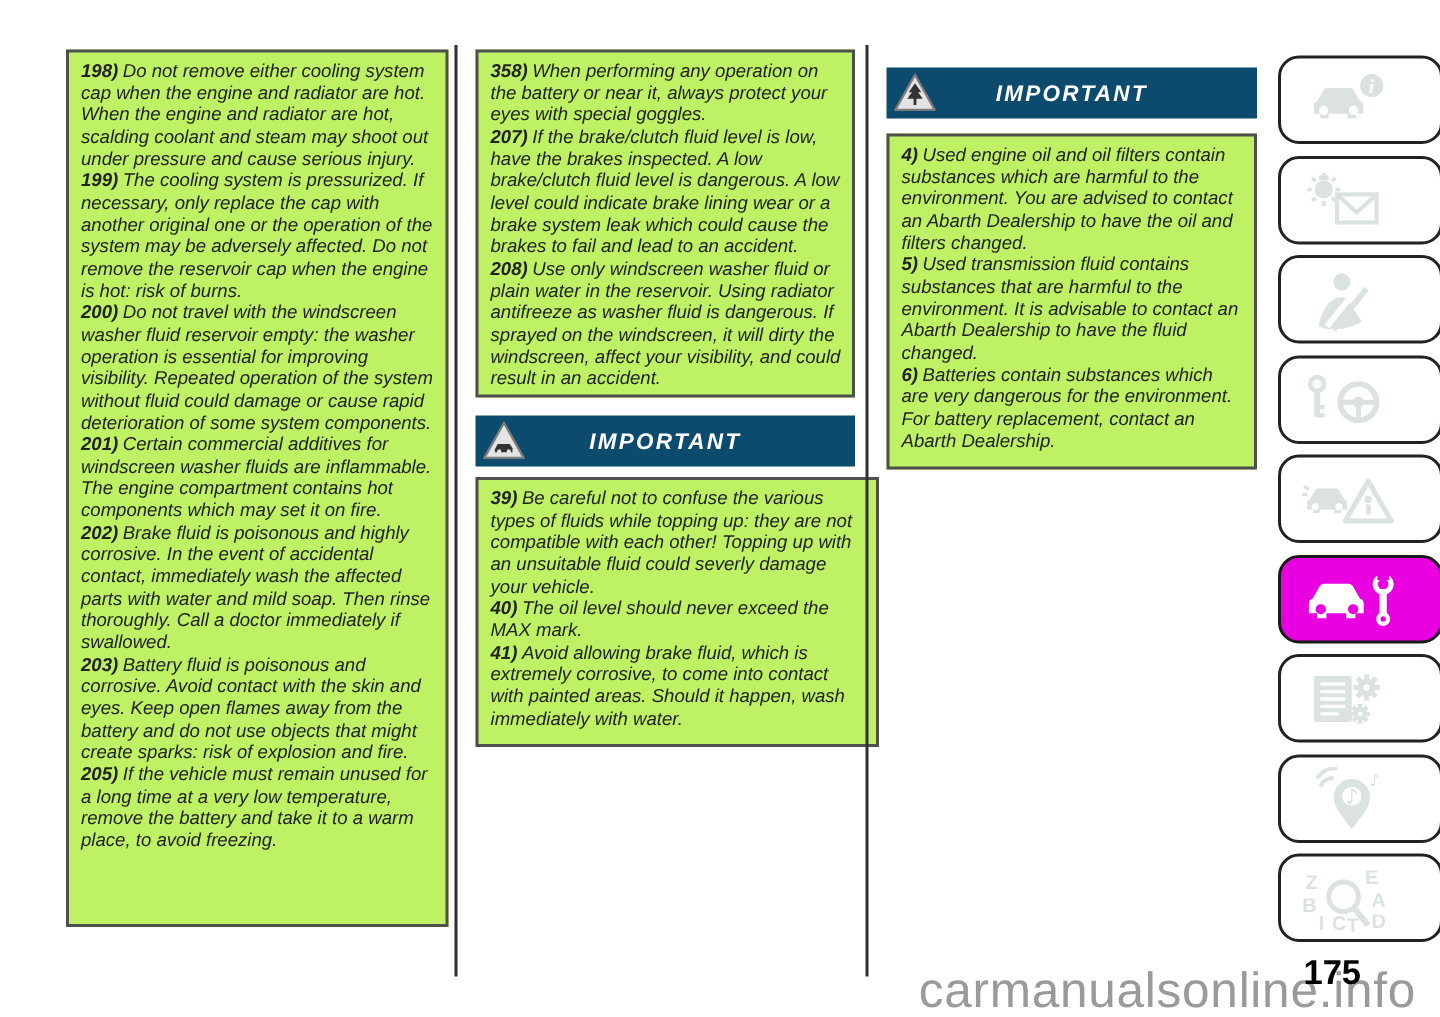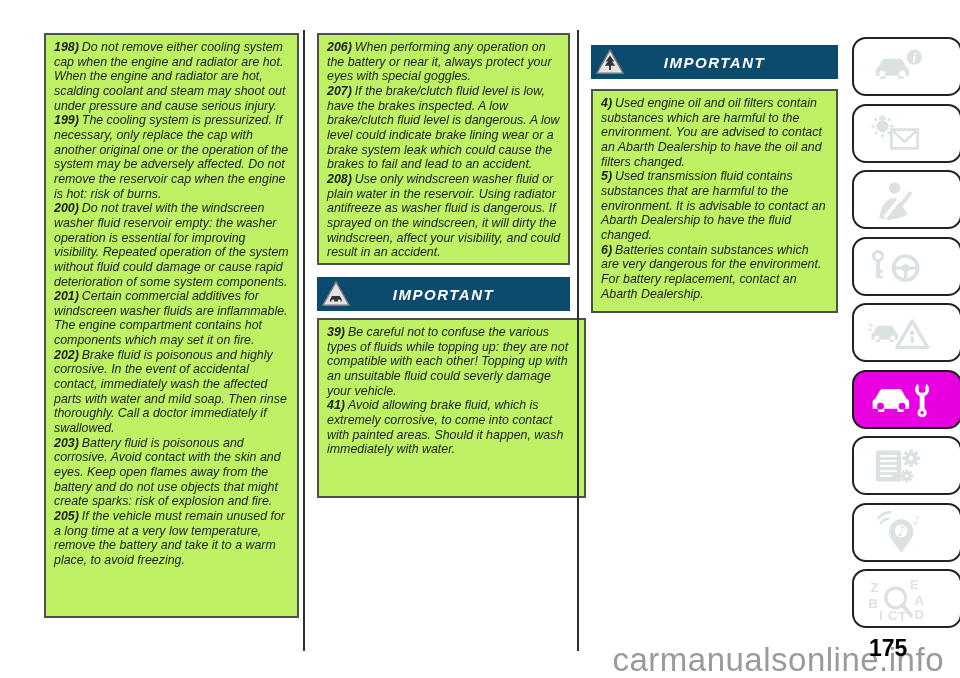--- a/index.html
+++ b/index.html
@@ -59,37 +59,38 @@
     <p class="note"><b class="nnum">200)</b><span>Do not travel with the windscreen washer fluid reservoir empty: the washer operation is essential for improving visibility. Repeated operation of the system without fluid could damage or cause rapid deterioration of some system components.</span></p>
     <p class="note"><b class="nnum">201)</b><span>Certain commercial additives for windscreen washer fluids are inflammable. The engine compartment contains hot components which may set it on fire.</span></p>
     <p class="note"><b class="nnum">202)</b><span>Brake fluid is poisonous and highly corrosive. In the event of accidental contact, immediately wash the affected parts with water and mild soap. Then rinse thoroughly. Call a doctor immediately if swallowed.</span></p>
     <p class="note"><b class="nnum">203)</b><span>Battery fluid is poisonous and corrosive. Avoid contact with the skin and eyes. Keep open flames away from the battery and do not use objects that might create sparks: risk of explosion and fire.</span></p>
     <p class="note"><b class="nnum">205)</b><span>If the vehicle must remain unused for a long time at a very low temperature, remove the battery and take it to a warm place, to avoid freezing.</span></p>
   </div>
 
   <div class="vdivider" style="left:303px;top:30px;height:621px;"></div>
 
   <div class="wbox" style="left:317px;top:33px;width:253px;height:232px;">
-    <p class="note"><b class="nnum">206)</b><span>When performing any operation on the battery or near it, always protect your eyes with special goggles.</span></p>
+    <p class="note"><b class="nnum">358)</b><span>When performing any operation on the battery or near it, always protect your eyes with special goggles.</span></p>
     <p class="note"><b class="nnum">207)</b><span>If the brake/clutch fluid level is low, have the brakes inspected. A low brake/clutch fluid level is dangerous. A low level could indicate brake lining wear or a brake system leak which could cause the brakes to fail and lead to an accident.</span></p>
     <p class="note"><b class="nnum">208)</b><span>Use only windscreen washer fluid or plain water in the reservoir. Using radiator antifreeze as washer fluid is dangerous. If sprayed on the windscreen, it will dirty the windscreen, affect your visibility, and could result in an accident.</span></p>
   </div>
 
   <div class="banner" style="left:317px;top:277px;width:253px;">
     <svg class="banner-icon" viewBox="0 0 32 32">
       <path d="M16 3 L30 28 H2 Z" fill="#e3e3e3" stroke="#7b7b7b" stroke-width="1.6" stroke-linejoin="round"></path>
       <path d="M9.5 22 l2-3.8 h8.5 l2 3 v2.8 h-12.5 z" fill="#333"></path>
       <circle cx="12.6" cy="23.4" r="1.5" fill="#e3e3e3"></circle>
       <circle cx="19.4" cy="23.4" r="1.5" fill="#e3e3e3"></circle>
     </svg>
     <span class="banner-label">IMPORTANT</span>
   </div>
 
   <div class="wbox" style="left:317px;top:318px;width:269px;height:180px;">
     <p class="note"><b class="nnum">39)</b><span>Be careful not to confuse the various types of fluids while topping up: they are not compatible with each other! Topping up with an unsuitable fluid could severly damage your vehicle.</span></p>
+    <p class="note"><b class="nnum">40)</b><span>The oil level should never exceed the MAX mark.</span></p>
     <p class="note"><b class="nnum">41)</b><span>Avoid allowing brake fluid, which is extremely corrosive, to come into contact with painted areas. Should it happen, wash immediately with water.</span></p>
   </div>
 
   <div class="vdivider" style="left:577px;top:30px;height:621px;"></div>
 
   <div class="banner" style="left:591px;top:45px;width:247px;">
     <svg class="banner-icon" viewBox="0 0 32 32">
       <path d="M16 3 L30 28 H2 Z" fill="#e3e3e3" stroke="#7b7b7b" stroke-width="1.6" stroke-linejoin="round"></path>
       <path d="M16 9 L20.5 15.5 H11.5 Z" fill="#333"></path>
       <path d="M16 12.5 L21.5 20 H10.5 Z" fill="#333"></path>

